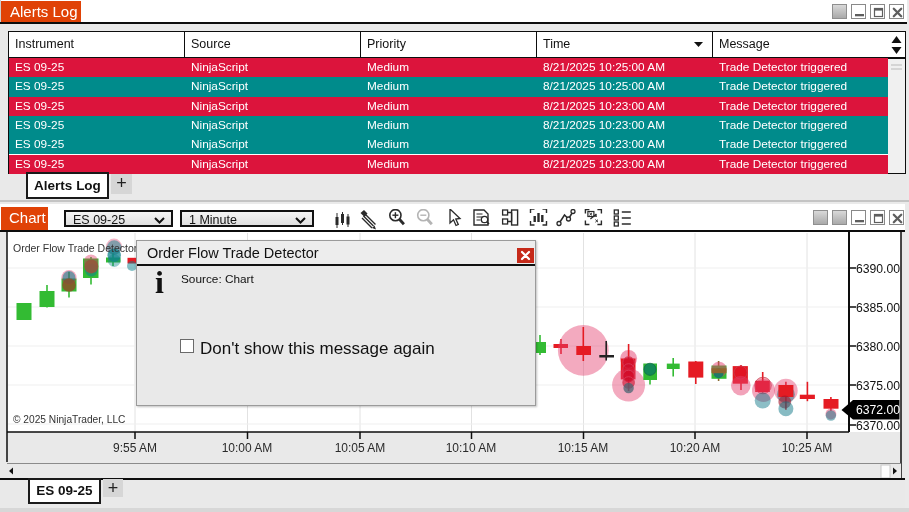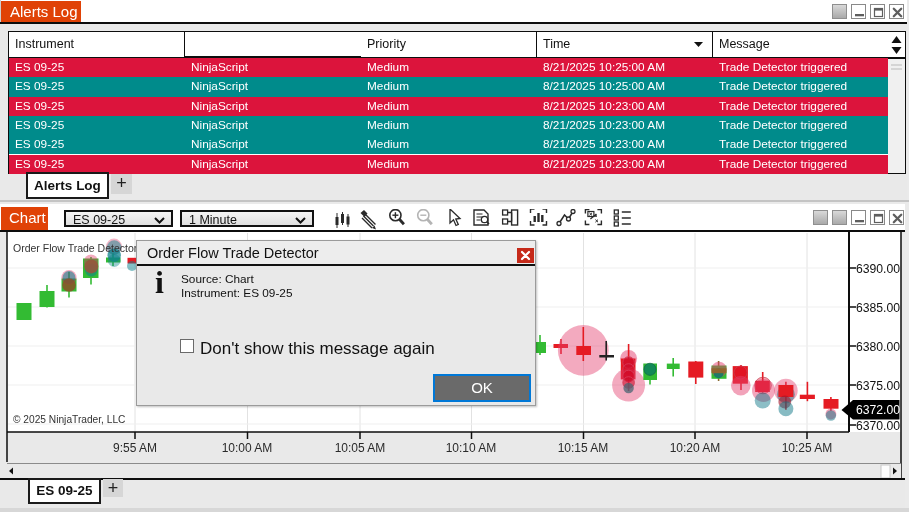--- a/index.html
+++ b/index.html
@@ -72,20 +72,21 @@
   <div class="abs wbtn" style="left:889px; top:4px;">
       <svg width="15" height="15">
         <path d="M3.8 3.8 L11.2 11.2 M11.2 3.8 L3.8 11.2" stroke="#5e5e5e" stroke-width="2.3" stroke-linecap="round"></path>
       </svg>
     </div>
   <div class="abs" id="w1line"></div>
 
   <div class="abs" id="tbl">
     <div id="thead">
       <div class="hcell" style="left:0; width:176px;">Instrument</div>
+      <div class="hcell" style="left:176px; width:176px;">Source</div>
       <div class="hcell" style="left:352px; width:176px;">Priority</div>
       <div class="hcell" style="left:704px; width:175px; border-right:none;">Message</div>
       <div class="hcell" style="left:528px; width:176px;">Time<svg width="9" height="5" style="position:absolute;right:9px;top:10px;">
             <path d="M0 0 L9 0 L4.5 5 Z" fill="#111"></path>
           </svg></div>
     </div>
 
     <div class="row crim" style="top:26px; height:19.3px;">
         <div style="left:6px;">ES 09-25</div>
         <div style="left:182px;">NinjaScript</div>
@@ -363,17 +364,15 @@
 
 <div class="abs" id="dlg">
   <div id="dlgtitle">
       <span>Order Flow Trade Detector</span>
     </div>
   <div id="dlgx"><svg width="17" height="15">
         <path d="M5 4 L12 11 M12 4 L5 11" stroke="#fff" stroke-width="2.2" stroke-linecap="round"></path>
       </svg></div>
   <div id="infoi">i</div>
   <div class="dlgtext" style="top:31px;">Source: Chart</div>
-  <div class="dlgtext" style="top:45.3px; height:19.3px;">Instrument: ES 09-25</div>
   <div id="dlgchk"></div>
   <div id="dlgchklab">Don't show this message again</div>
-  <div id="okbtn">OK</div>
 </div>
 
 </body></html>

